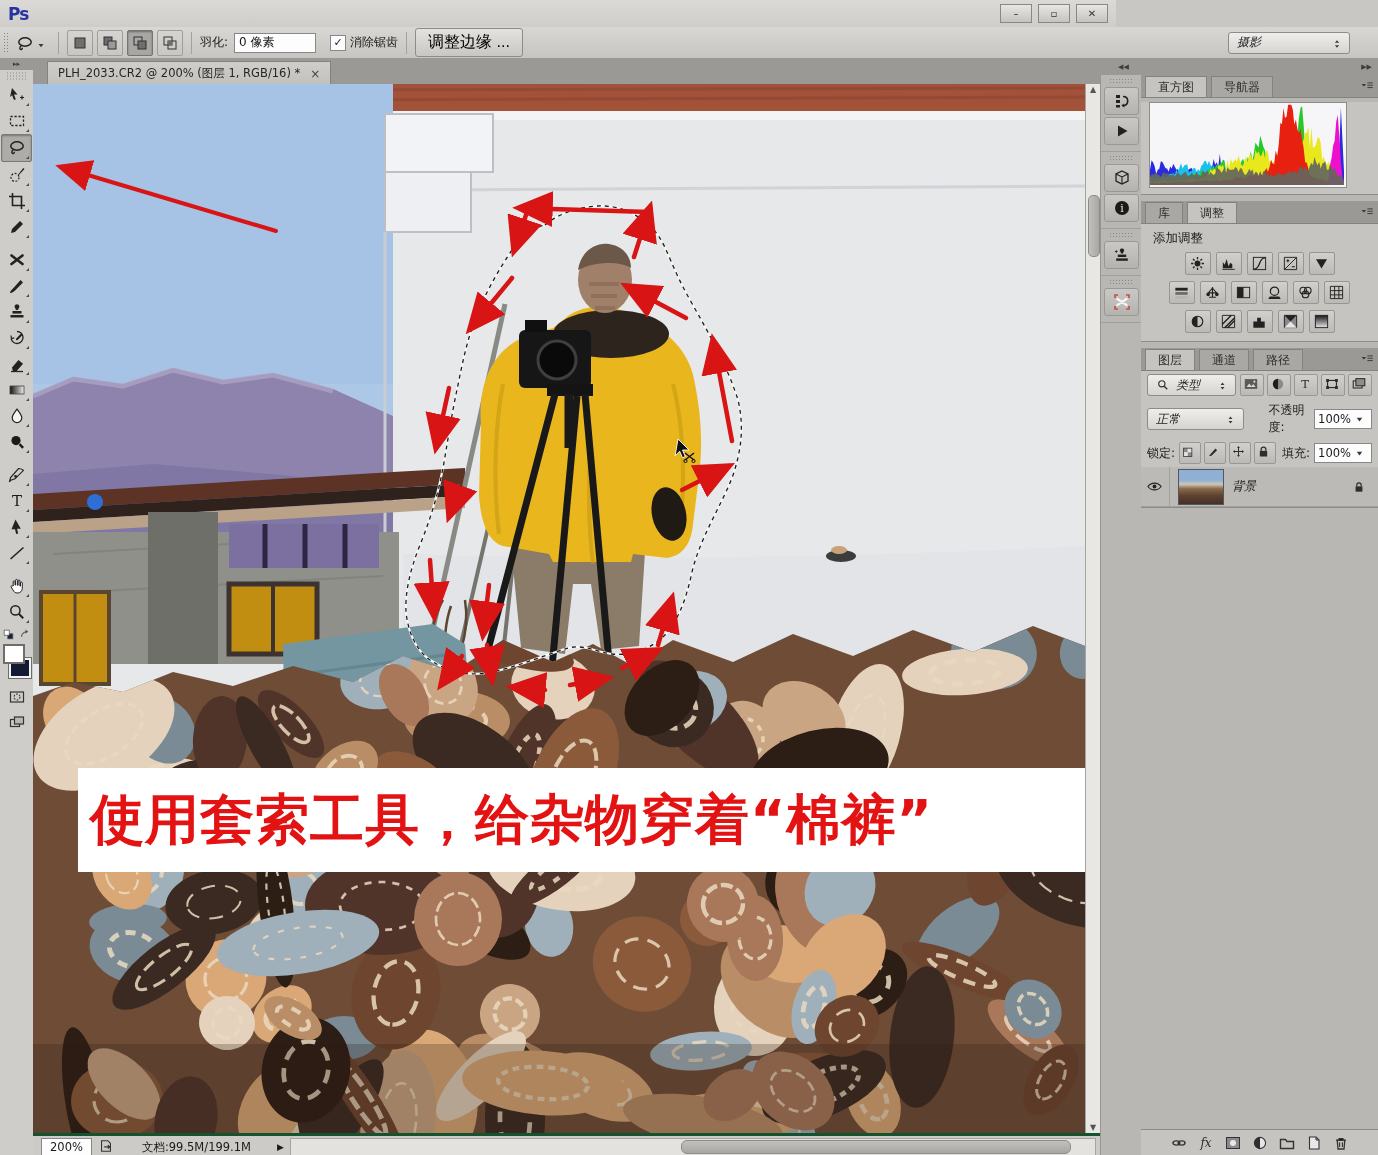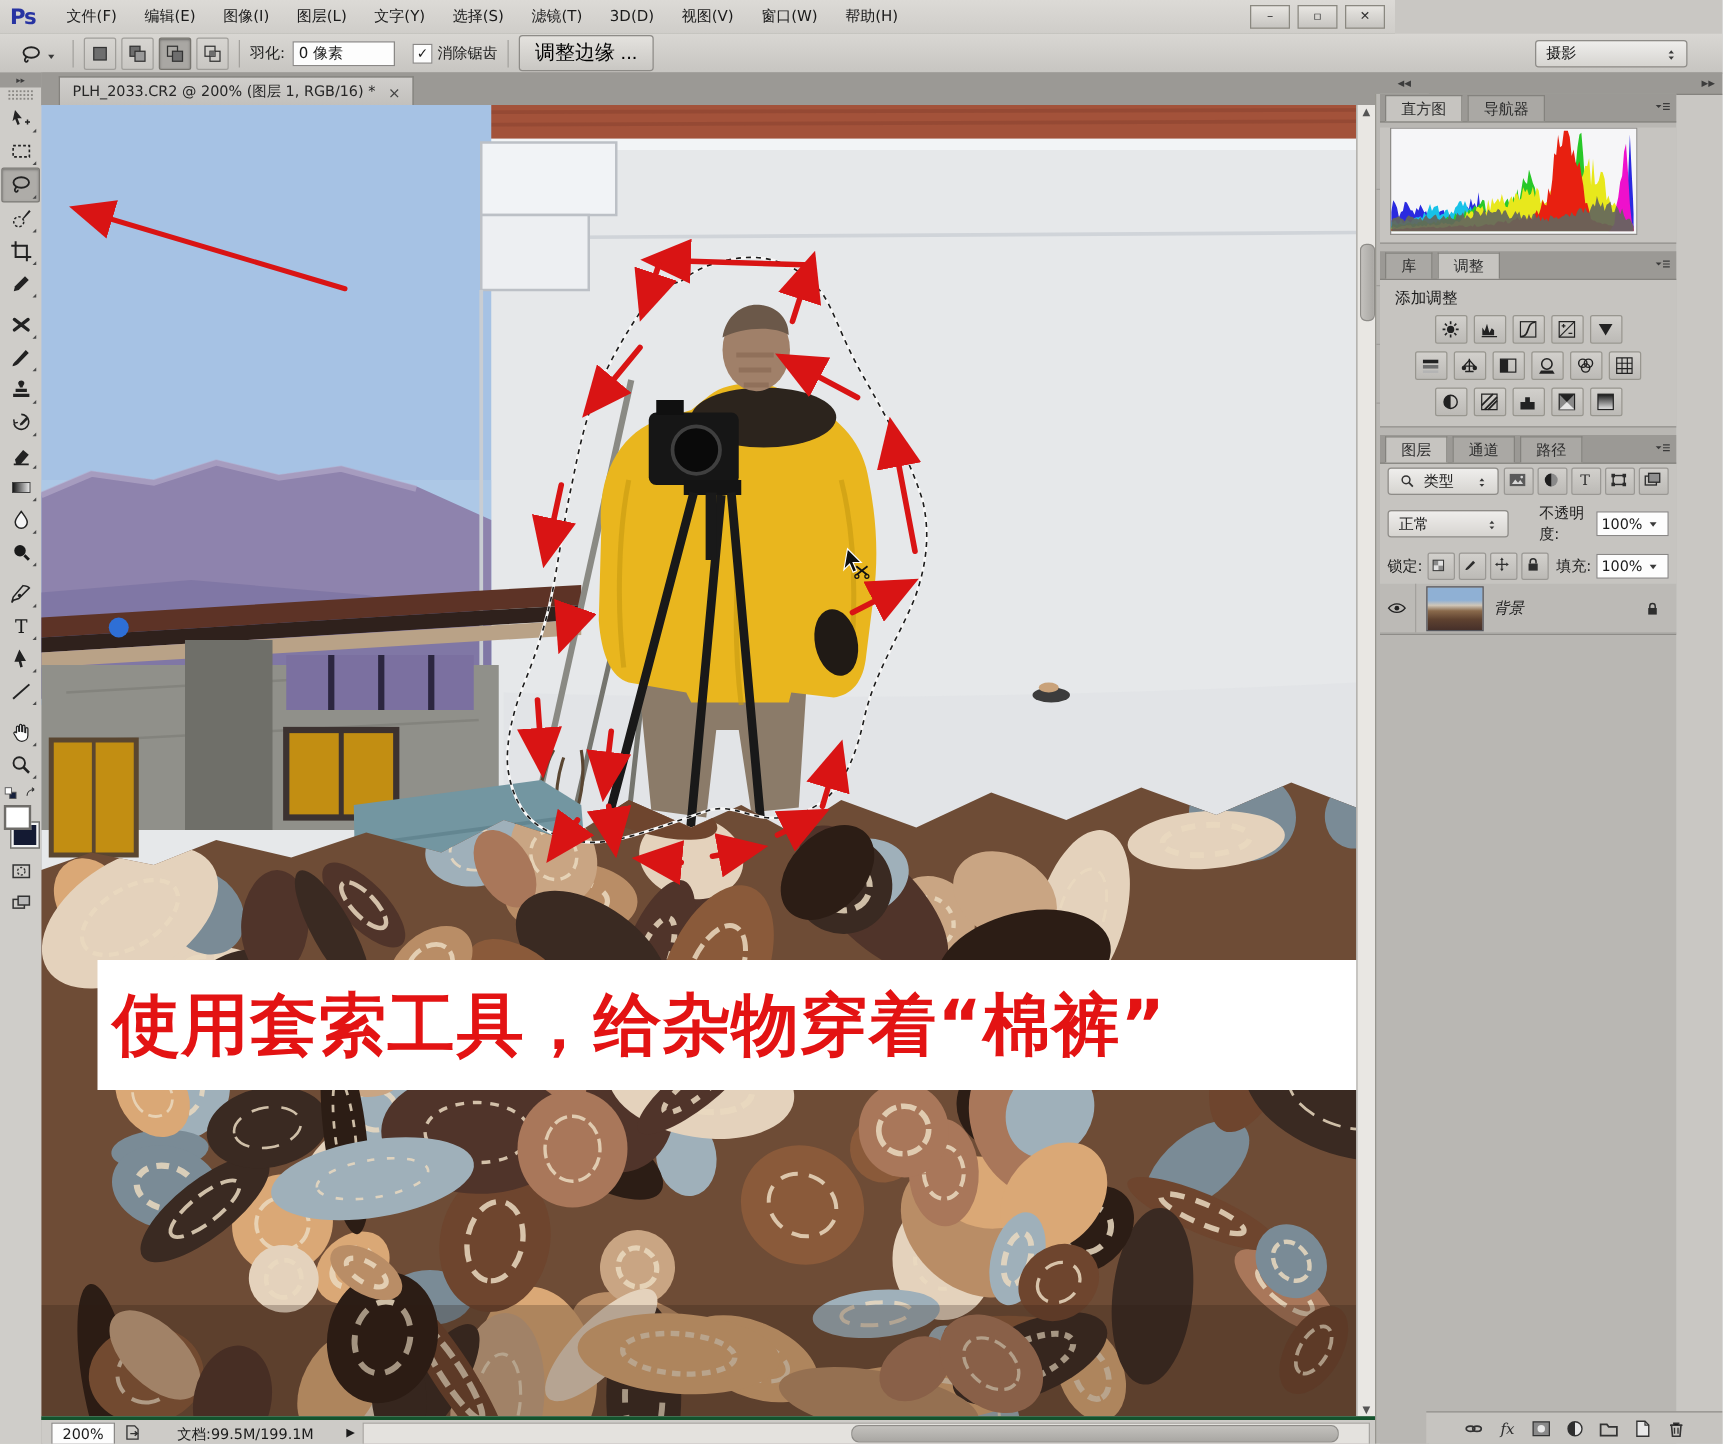--- a/index.html
+++ b/index.html
@@ -25,21 +25,21 @@
           padding:3px 12px;font-size:16px;}
   .modebtn{width:24px;height:24px;border:1px solid #a09e9a;border-radius:2px;display:flex;
            align-items:center;justify-content:center;background:transparent;}
   .modebtn.pressed{background:#a9a7a3;border:1px solid #77756f;box-shadow:inset 0 1px 2px rgba(0,0,0,.35);}
   .txtinput{background:#fdfdfd;border:1px solid #8a8886;height:18px;padding:0 4px;font-size:12px;
             display:flex;align-items:center;}
   .checkbox{width:14px;height:14px;background:#fdfdfd;border:1px solid #8a8886;display:flex;
             align-items:center;justify-content:center;margin-right:4px;}
   .dd{background:linear-gradient(#efeeec,#d6d4d0);border:1px solid #8e8c88;border-radius:3px;
       height:20px;display:flex;align-items:center;padding:0 4px 0 8px;gap:6px;}
-  .dd .lbl{flex:1;}
+  .dd .lbl{flex:1;font-style:italic;}
   
   #toolbar{left:0;top:58px;width:33px;height:1097px;background:#cfcdc9;border-right:1px solid #a2a09c;}
   #toolbar-head{height:12px;background:#9b9995;color:#3c3c3c;font-size:7px;text-align:center;line-height:12px;}
   #toolbar-grip{height:8px;background-image:radial-gradient(#8a8884 30%,transparent 32%);
                 background-size:3px 3px;background-position:center;margin:2px 6px;}
   .tool{width:29px;height:26px;margin:0 auto;display:flex;align-items:center;justify-content:center;
         border-radius:2px;position:relative;}
   .tool.selected{background:#aeaca8;border:1px solid #7b7975;box-shadow:inset 0 1px 2px rgba(0,0,0,.3);}
   .tool .cornertri{position:absolute;right:2px;bottom:2px;width:0;height:0;
         border-left:3px solid transparent;border-bottom:3px solid #4a4a4a;}
@@ -70,21 +70,21 @@
                      padding-left:12px;white-space:nowrap;}
   #annotations{left:0;top:0;width:1378px;height:1155px;pointer-events:none;z-index:5;}
   
   #rightband{left:1100px;top:58px;width:278px;height:17px;background:#9b9995;color:#3c3c3c;font-size:7px;
              border-bottom:1px solid #84827e;}
   #strip{left:1100px;top:75px;width:41px;height:1080px;background:#b9b7b3;border-left:1px solid #98968f;border-right:1px solid #98968f;}
   .strip-group{border-bottom:1px solid #a19f9b;padding:2px 0 4px;}
   .strip-grip{height:6px;margin:1px 8px 3px;background-image:radial-gradient(#8a8884 30%,transparent 32%);background-size:3px 3px;}
   .strip-btn{width:33px;height:26px;margin:2px auto;display:flex;align-items:center;justify-content:center;
              border:1px solid #9a9894;border-radius:3px;background:linear-gradient(#cac8c4,#b5b3af);}
-  #panels{left:1104px;top:75px;width:237px;height:1080px;background:#b9b7b3;}
+  #panels{left:1141px;top:75px;width:237px;height:1080px;background:#b9b7b3;}
   .ptabs{height:22px;background:#9b9995;display:flex;align-items:flex-end;position:relative;border-bottom:1px solid #84827e;}
   .ptab{height:20px;line-height:20px;padding:0 12px;font-size:12px;color:#2e2e2e;background:#aaa8a4;
         border:1px solid #84827e;border-bottom:none;margin-left:4px;}
   .ptab.active{background:#c6c4c0;}
   .pmenu{position:absolute;right:4px;bottom:4px;}
   .pcontent{background:#c6c4c0;border-bottom:1px solid #8e8c88;}
   #histo-box{margin:4px 6px 6px 8px;width:196px;height:84px;background:#f6f6f8;border:1px solid #8e8c88;}
   #adj-label{padding:6px 0 2px 12px;font-size:12.5px;}
   .adj-row{display:flex;justify-content:center;gap:5px;padding:3px 0;}
   .adj-btn{width:24px;height:21px;border:1px solid #98968f;border-radius:2px;
@@ -107,33 +107,20 @@
                 border-top:1px solid #8e8c88;display:flex;align-items:center;justify-content:center;gap:9px;}
   .icon18{display:inline-flex;width:18px;height:18px;}
   .icon14{display:inline-flex;width:14px;height:14px;}
   .lab{font-size:12px;}
 </style>
 </head>
 <body>
 
 <div id="menubar" class="abs">
   <span id="pslogo">Ps</span>
-  <span id="menu-items" style="display: flex;">
-      <div class="menu-item">文件(F)</div>
-      <div class="menu-item">编辑(E)</div>
-      <div class="menu-item">图像(I)</div>
-      <div class="menu-item">图层(L)</div>
-      <div class="menu-item">文字(Y)</div>
-      <div class="menu-item">选择(S)</div>
-      <div class="menu-item">滤镜(T)</div>
-      <div class="menu-item">3D(D)</div>
-      <div class="menu-item">视图(V)</div>
-      <div class="menu-item">窗口(W)</div>
-      <div class="menu-item">帮助(H)</div>
-    </span>
   <div id="winbtns">
     <div class="winbtn">–</div>
     <div class="winbtn">▫</div>
     <div class="winbtn">✕</div>
   </div>
 </div>
 
 <div id="optionsbar" class="abs">
   <div class="grip"></div>
   <span class="icon18" id="opt-tool-icon">

